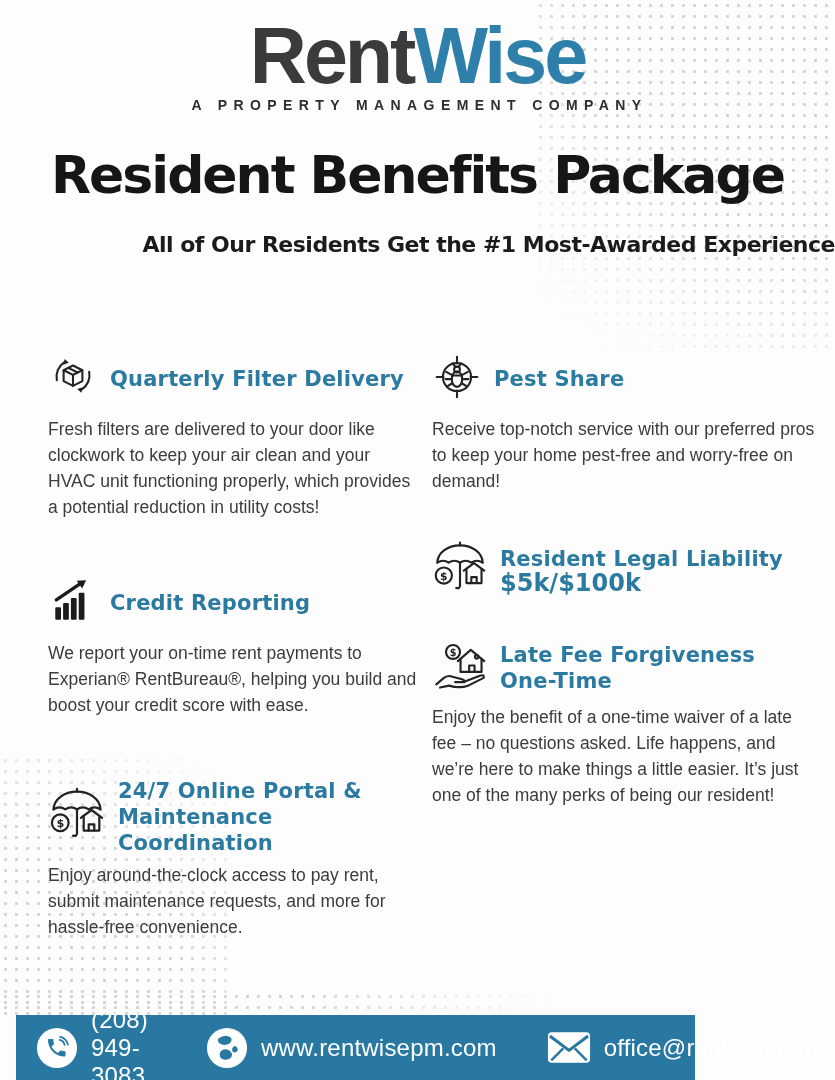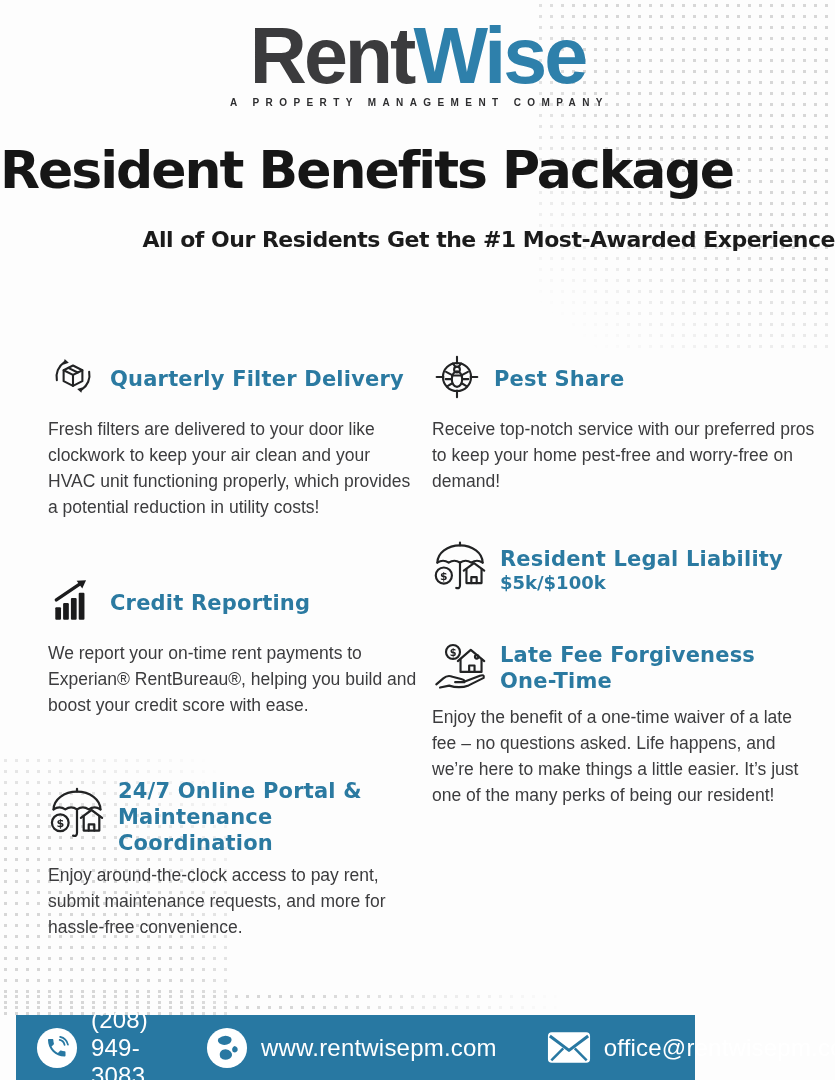--- a/index.html
+++ b/index.html
@@ -31,26 +31,26 @@
             mask-image: linear-gradient(to right, #000 55%, transparent 100%);
   }
   
   .logo-wrap { position:relative; z-index:1; text-align:center; padding-top:16px; }
   .logo-main {
     font-family:"Liberation Sans", sans-serif; font-weight:bold;
     font-size:79px; line-height:1; letter-spacing:-3px; color:#3b3b3d;
   }
   .logo-main .wise { color:#2e80ab; }
   .logo-tagline {
-    font-size:10px; font-weight:bold; letter-spacing:6.4px;
+    font-size:14px; font-weight:bold; letter-spacing:6.4px;
     color:#2e2e30; margin-top:2px; padding-left:4px;
   }
   
   .title {
-    position:relative; z-index:1; margin-top:32px;
+    position:relative; z-index:1; text-align:center; margin-top:32px;
     font-family:"DejaVu Sans", sans-serif; font-weight:bold;
     font-size:52px; letter-spacing:-2px; color:#161616;
   }
   .subtitle {
     position:relative; z-index:1; text-align:right; margin-top:27px;
     font-family:"DejaVu Sans", sans-serif; font-weight:bold;
     font-size:22px; letter-spacing:-0.5px; color:#1b1b1b;
   }
   
   .main { position:absolute; left:48px; top:352px; width:772px; display:flex; z-index:1;justify-content:center; }
@@ -58,21 +58,21 @@
   .col-right { width:388px; }
   .benefit { position:relative; }
   .bhead { display:flex; align-items:center; }
   .bhead .icon { flex:0 0 auto; margin-right:12px; }
   .btitle {
     font-family:"DejaVu Sans", sans-serif; font-weight:bold;
     font-size:21px; line-height:26px; color:#2b7aa1; letter-spacing:0.2px;
   }
   .bsub {
     font-family:"DejaVu Sans", sans-serif; font-weight:bold;
-    font-size:18px; line-height:22px; color:#2b7aa1;
+    font-size:24px; line-height:22px; color:#2b7aa1;
   }
   .bbody { margin-top:10px; font-size:17.5px; line-height:26px; color:#3c3c3e; }
   svg.line-icon { stroke:#222324; stroke-width:2; fill:none; stroke-linecap:round; stroke-linejoin:round; }
   
   .footer {
     position:absolute; left:16px; bottom:0; width:679px; height:65px;
     background:#2878a2; z-index:2; display:flex; align-items:center;
     color:#ffffff;
   }
   .fitem { display:flex; align-items:center; }

